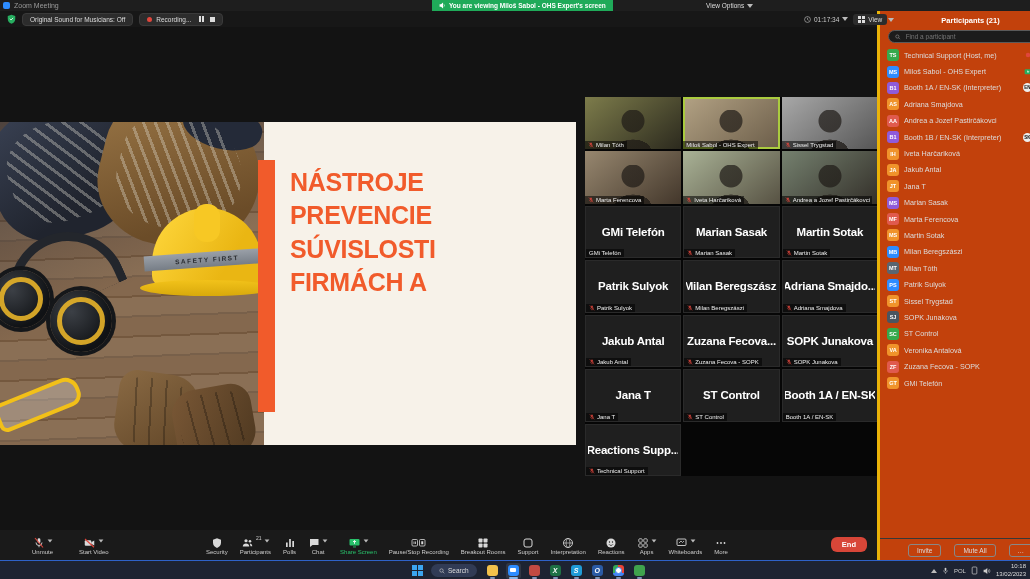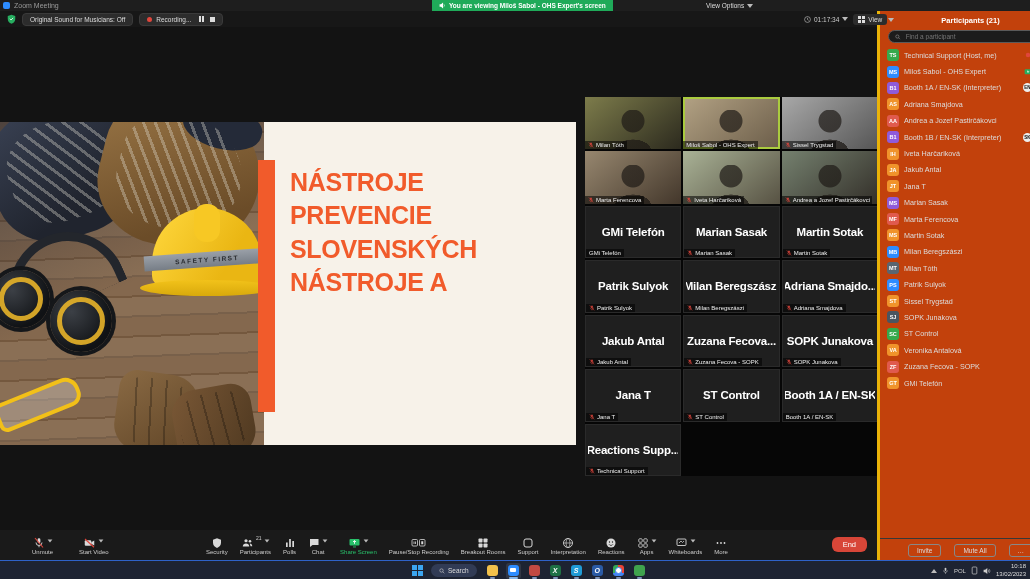--- a/index.html
+++ b/index.html
@@ -101,21 +101,21 @@
   
   .toolbar{position:absolute;left:0;top:530px;width:877px;height:30px;background:#1a1a1a;z-index:5}
   .tb-left{position:absolute;left:26px;top:0;height:30px;display:flex;align-items:center;gap:14px}
   .tb-mid{position:absolute;left:200px;top:0;height:30px;display:flex;align-items:center}
   .tb-item{display:flex;flex-direction:column;align-items:center;justify-content:center;gap:1px;padding:0 6px}
   .tb-item .lab{font-size:6px;color:#ccc;white-space:nowrap}
   .tb-item.accent .lab{color:#28c06a}
   .ico-row{display:flex;align-items:flex-start;gap:2px;height:13px}
   .tb-badge{font-size:5px;color:#ccc;margin-top:0}
   .tb-chev{margin-top:4px;transform:scale(.8)}
-  .end-btn{position:absolute;right:10px;top:7px;background:#d84638;color:#fff;font-size:7.5px;font-weight:normal;
+  .end-btn{position:absolute;right:10px;top:7px;background:#d84638;color:#fff;font-size:7.5px;font-weight:bold;
         padding:3px 11px;border-radius:6px;border:none;font-family:inherit}
   
   .taskbar{position:absolute;left:0;top:560px;width:1030px;height:19px;background:#1d2332;border-top:1px solid #2e62c9;z-index:6}
   .tk-center{position:absolute;left:412px;top:0;height:19px;display:flex;align-items:center;gap:8px}
   .start{width:11px;height:11px;display:grid;grid-template-columns:5px 5px;gap:1px}
   .start i{background:#3ba5f0;width:5px;height:5px}
   .search-pill{background:#313b55;border-radius:8px;height:13px;display:flex;align-items:center;gap:3px;padding:0 8px;color:#ddd;font-size:6.5px;white-space:nowrap}
   .tb-app{width:15px;display:flex;flex-direction:column;align-items:center;gap:1px;padding-top:2px;border-radius:3px}
   .tb-app.active{background:rgba(255,255,255,.09)}
   .app-sq{width:11px;height:11px;border-radius:3px;display:flex;align-items:center;justify-content:center;color:#fff;font-size:7px;font-weight:bold;position:relative}
@@ -201,22 +201,22 @@
         </div>
         <div class="gloves" data-name="work-gloves-image">
           <div class="glove1"></div>
           <div class="glove2"></div>
         </div>
       </div>
       <div class="obar" data-name="slide-accent-bar"></div>
       <div class="slide-title" data-name="slide-title">
 
       <div class="slide-line" data-name="slide-title-line">NÁSTROJE PREVENCIE</div>
-          <div class="slide-line" data-name="slide-title-line">SLOVENSKÝCH</div>
-          <div class="slide-line" data-name="slide-title-line">NÁSTROJE A</div>
+          <div class="slide-line" data-name="slide-title-line">SÚVISLOSTI</div>
+          <div class="slide-line" data-name="slide-title-line">FIRMÁCH A</div>
         </div>
     </div>
 
     <div class="grid" data-name="video-gallery">
 
         <div class="tile t-video" data-name="video-tile" style="background: linear-gradient(140deg, rgb(125, 124, 75) 0%, rgb(44, 42, 30) 100%);">
 
           <div class="tlabel" data-name="tile-name-label">
             <span class="mm" data-name="muted-mic-icon">
               <svg width="6" height="6" viewBox="0 0 12 12">

